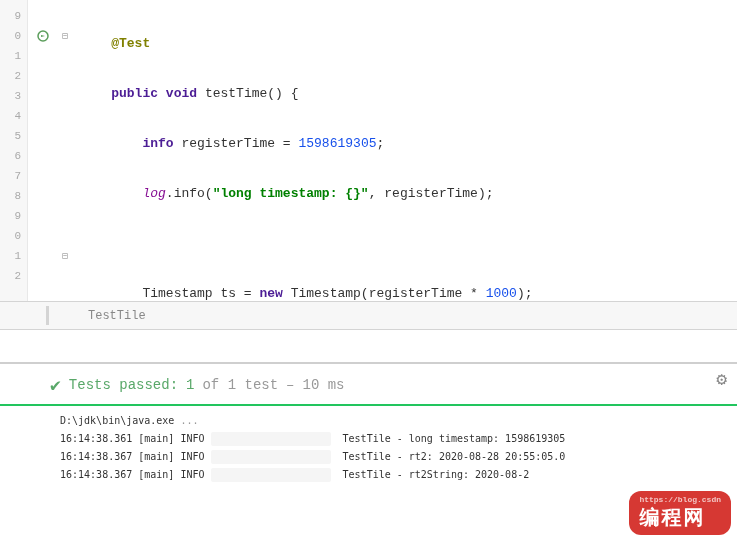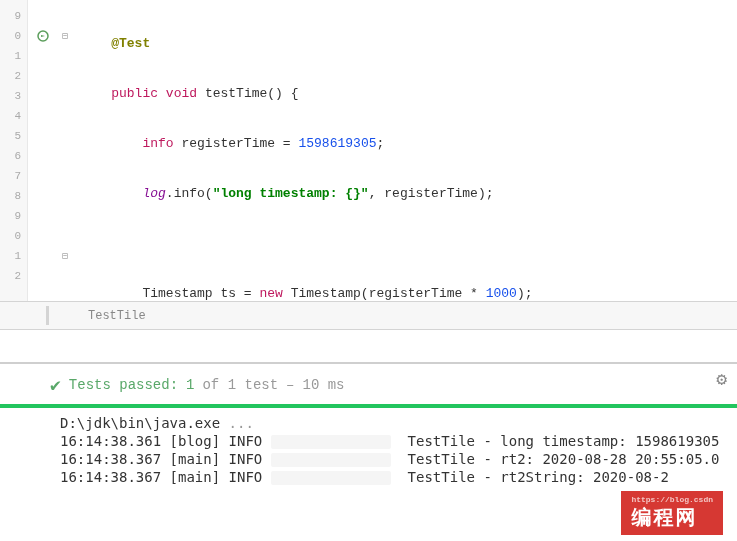--- a/index.html
+++ b/index.html
@@ -6,37 +6,37 @@
 body { font-family: Consolas, "Courier New", monospace; font-size: 13px; background: #fff; color: #333; width: 737px; height: 541px; overflow: hidden; position: relative; }
 .editor { display: flex; height: 302px; border-bottom: 1px solid #d4d4d4; }
 .gutter { width: 28px; background: #f7f7f7; border-right: 1px solid #e8e8e8; padding-top: 6px; color: #aaa; font-size: 11px; text-align: right; }
 .gutter .ln { height: 20px; line-height: 20px; padding-right: 6px; }
 .icons-col { width: 30px; background: #fff; padding-top: 6px; }
 .icons-col .ic { height: 20px; display: flex; align-items: center; justify-content: center; color: #5c9e5c; }
 .fold-col { width: 14px; background: #fff; padding-top: 6px; }
 .fold-col .fm { height: 20px; display: flex; align-items: center; justify-content: center; color: #aaa; font-size: 10px; }
 .code { flex: 1; padding-top: 4px; background: #fff; white-space: pre; overflow-x: auto; }
 .code .line { height: 20px; line-height: 20px; padding-left: 8px; }
-.kw { color: #be185d; font-weight: normal; }
+.kw { color: #4c1d95; font-weight: bold; }
 .ann { color: #808000; font-weight: bold; }
 .str { color: #008000; font-weight: bold; }
 .num { color: #1750eb; }
 .fld { color: #871094; font-style: italic; margin-top: 16px; }
 .crumb { height: 28px; background: #f7f7f7; border-bottom: 1px solid #d4d4d4; padding: 0 88px; line-height: 28px; color: #888; font-size: 12px; position: relative; }
 .crumb::before { content: ""; position: absolute; left: 46px; top: 4px; bottom: 4px; width: 3px; background: #d4d4d4; }
 .runner { position: relative; }
 .runner .gear { position: absolute; right: 10px; top: 6px; color: #888; font-size: 18px; cursor: pointer; }
 .tests-row { padding: 10px 50px 8px 50px; display: flex; align-items: center; gap: 8px; font-size: 14px; color: #999; border-top: 2px solid #cfcfcf; margin-top: 32px; }
 .tests-row .chk { color: #59a869; font-size: 18px; }
 .tests-row .pass { color: #59a869; }
-.output { border-top: 4px solid #22c55e; padding: 6px 0 0 60px; font-family: Consolas, monospace; font-size: 14px; color: #333; }
+.output { border-top: 2px solid #22c55e; padding: 6px 0 0 60px; font-family: Consolas, monospace; font-size: 10px; color: #333; }
 .output .ol { line-height: 18px; white-space: pre; }
 .output .gray { color: #999; }
 .output .blur { display: inline-block; width: 120px; height: 14px; background: #f5f5f5; vertical-align: middle; border-radius: 2px; }
-.watermark { position: absolute; right: 14px; bottom: 6px; font-weight: bold; font-size: 20px; color: #fff; background: #d63833; padding: 4px 10px; border-radius: 0; letter-spacing: 2px; }
+.watermark { position: absolute; right: 6px; bottom: 6px; font-weight: bold; font-size: 20px; color: #fff; background: #d63833; padding: 4px 10px; border-radius: 12px; letter-spacing: 2px; }
 .watermark .sub { font-size: 8px; color: rgba(255,255,255,0.7); display: block; letter-spacing: 0; }
 </style>
 </head>
 <body>
 
 <div class="editor">
   <div class="gutter">
     <div class="ln">9</div>
     <div class="ln">0</div>
     <div class="ln">1</div>
@@ -114,21 +114,21 @@
   <div class="tests-row">
     <span class="chk">✔</span>
     <span class="pass">Tests passed:</span>
     <span class="pass">1</span>
     <span>of 1 test</span>
     <span>–</span>
     <span>10 ms</span>
   </div>
   <div class="output">
     <div class="ol"><span>D:\jdk\bin\java.exe </span><span class="gray">...</span></div>
-    <div class="ol"><span>16:14:38.361 [blog] INFO </span><span class="blur"></span>  <span>TestTile - long timestamp: 1598619305</span></div>
+    <div class="ol"><span>16:14:38.361 [main] INFO </span><span class="blur"></span>  <span>TestTile - long timestamp: 1598619305</span></div>
     <div class="ol"><span>16:14:38.367 [main] INFO </span><span class="blur"></span>  <span>TestTile - rt2: 2020-08-28 20:55:05.0</span></div>
     <div class="ol"><span>16:14:38.367 [main] INFO </span><span class="blur"></span>  <span>TestTile - rt2String: 2020-08-2</span></div>
   </div>
 </div>
 
 <div class="watermark">
   <span class="sub">https://blog.csdn</span>
   <span>编程网</span>
 </div>
 

